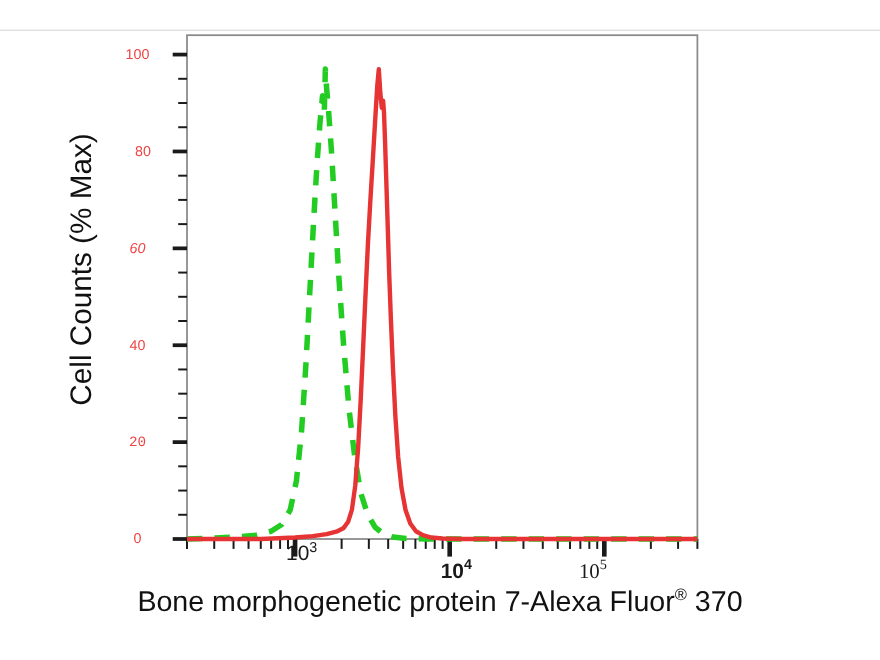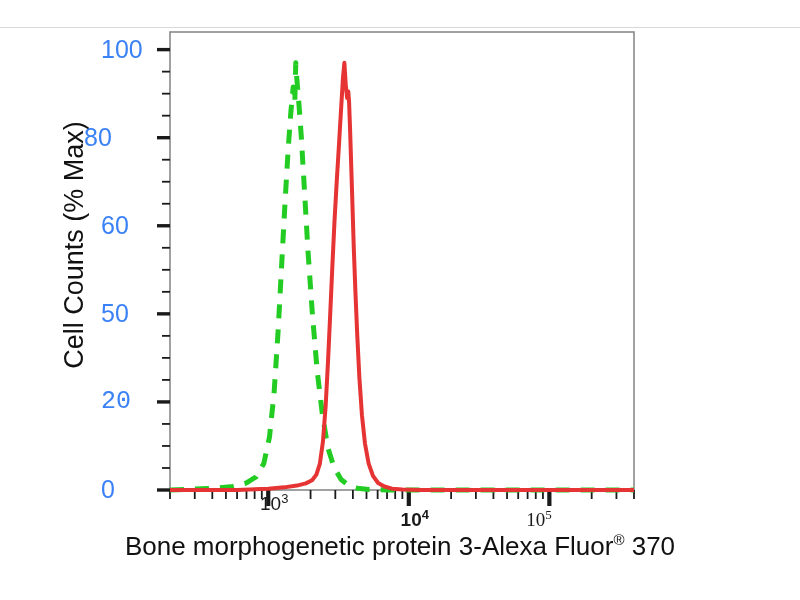--- a/index.html
+++ b/index.html
@@ -54,23 +54,23 @@
     color: #111111;
     white-space: nowrap;
   }
   .xlabel sup {
     font-size: 15px;
     vertical-align: super;
     line-height: 0;
   }
   .ytick-label {
     position: absolute;
-    text-align: left;
-    font-size: 25px;
-    color: #3b82f6;
+    text-align: center;
+    font-size: 13px;
+    color: #ef4444;
     width: 48px;
     line-height: 19px;
   }
   .xtick-label {
     position: absolute;
     text-align: center;
     font-size: 19px;
     color: #1a1a1a;
     width: 60px;
     line-height: 19px;
@@ -141,29 +141,29 @@
       <line x1="591.686565050436" y1="490" x2="591.686565050436" y2="499" stroke="#1a1a1a" stroke-width="1.8"></line>
       <line x1="616.4383377726349" y1="490" x2="616.4383377726349" y2="499" stroke="#1a1a1a" stroke-width="1.8"></line>
       <line x1="634" y1="490" x2="634" y2="499" stroke="#1a1a1a" stroke-width="1.8"></line>
       <path d="M170.00 490.00 L194.75 489.12 L215.29 488.24 L232.85 486.48 L246.48 482.95 L256.13 476.79 L263.82 463.58 L269.46 437.15 L274.07 393.12 L278.09 331.46 L281.87 261.00 L285.20 199.35 L288.35 146.50 L290.93 111.27 L293.20 87.05 L294.80 102.46 L295.78 62.83 L296.94 80.44 L298.82 102.46 L301.36 137.69 L304.47 190.54 L308.07 252.19 L312.37 313.85 L317.21 371.10 L322.45 415.13 L327.97 448.16 L334.29 467.98 L341.13 479.43 L348.94 485.60 L357.29 488.24 L368.89 489.56 L387.04 490.00 L451.12 490.00 L634.00 490.00" fill="none" stroke="#22cc22" stroke-width="5" stroke-linecap="butt" stroke-linejoin="round" stroke-dasharray="14 11"></path>
       <path d="M170.00 490.00 L237.07 490.00 L268.25 488.68 L284.26 487.36 L296.94 485.60 L305.80 483.39 L312.07 480.31 L316.38 474.59 L319.89 463.58 L322.95 441.56 L325.63 406.33 L327.97 362.29 L330.22 313.85 L332.40 265.40 L334.49 221.37 L336.72 181.73 L338.87 146.50 L340.95 111.27 L342.95 78.24 L344.37 62.83 L345.76 84.85 L347.12 98.06 L348.28 91.45 L349.10 102.46 L350.06 128.88 L351.17 164.12 L352.42 203.75 L353.78 247.79 L355.42 291.83 L357.29 335.87 L359.38 377.70 L361.94 415.13 L365.01 443.76 L368.66 463.58 L372.98 475.91 L378.13 482.95 L384.36 486.48 L392.06 488.68 L402.38 489.56 L419.94 490.00 L507.06 490.00 L634.00 490.00" fill="none" stroke="#e63333" stroke-width="4" stroke-linecap="butt" stroke-linejoin="round"></path>
     </svg>
 
   <div class="ylabel">Cell Counts (% Max)</div>
 
   <div class="xlabel">
-    <span>Bone morphogenetic protein 3-Alexa Fluor</span><sup>®</sup>&nbsp;<span>370</span>
+    <span>Bone morphogenetic protein 7-Alexa Fluor</span><sup>®</sup>&nbsp;<span>370</span>
   </div>
 
   <div id="ytick-labels">
       <div class="ytick-label" style="left: 101px; top: 480px;">0</div>
       <div class="ytick-label" style="left: 101px; top: 391.923px; font-family: Liberation Mono, monospace;">20</div>
-      <div class="ytick-label" style="left: 101px; top: 303.846px;">50</div>
-      <div class="ytick-label" style="left: 101px; top: 215.769px;">60</div>
-      <div class="ytick-label" style="left: 84px; top: 127.692px;">80</div>
+      <div class="ytick-label" style="left: 101px; top: 303.846px;">40</div>
+      <div class="ytick-label" style="left: 101px; top: 215.769px; font-style: italic;">60</div>
+      <div class="ytick-label" style="left: 106px; top: 127.692px;">80</div>
       <div class="ytick-label" style="left: 101px; top: 39.6154px;">100</div>
     </div>
   <div id="xtick-labels">
       <div class="xtick-label" style="left: 244.249px; top: 494px;"><span>10</span><sup>3</sup></div>
       <div class="xtick-label" style="left: 384.811px; top: 510px; font-weight: bold;"><span>10</span><sup>4</sup></div>
       <div class="xtick-label" style="left: 509px; top: 510px; font-family: Liberation Serif, serif;"><span>10</span><sup>5</sup></div>
     </div>
 
 </div>
 

